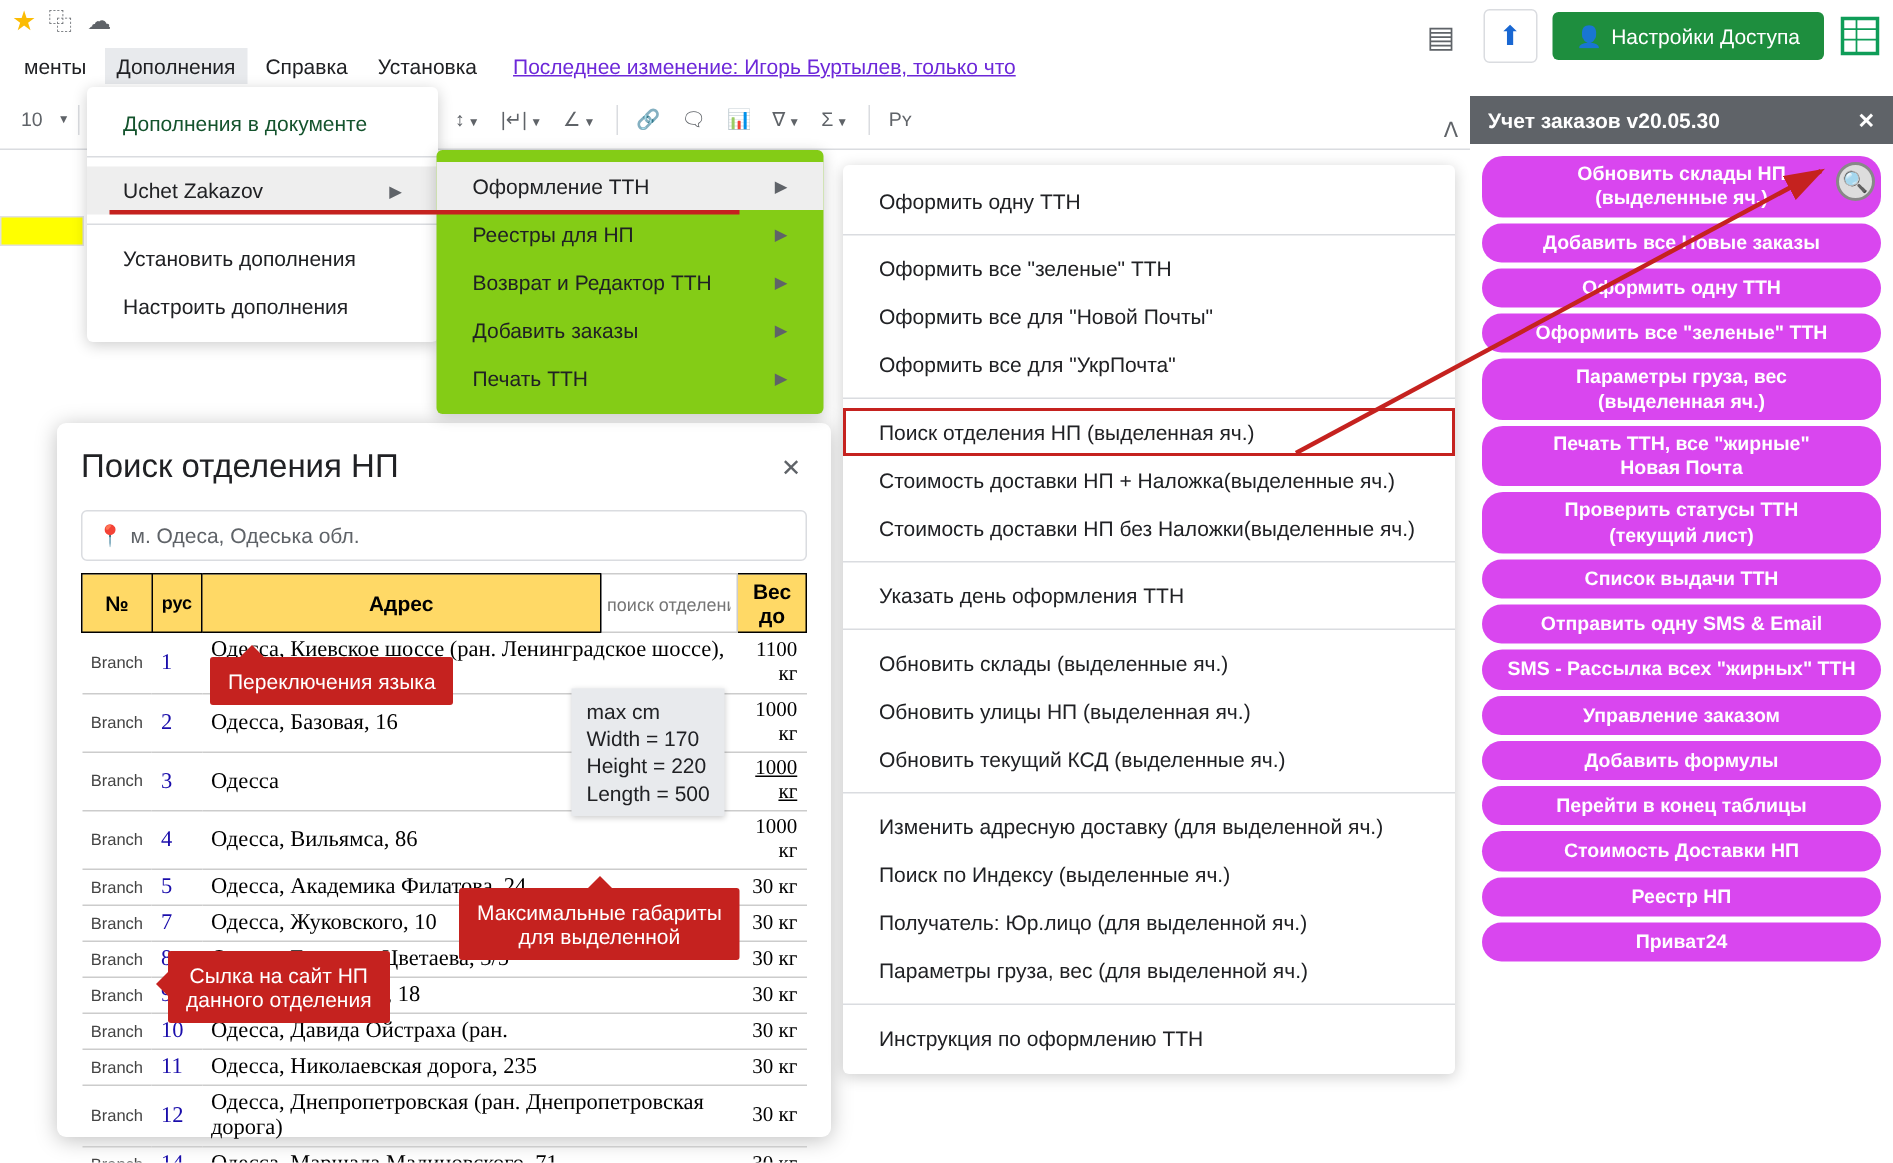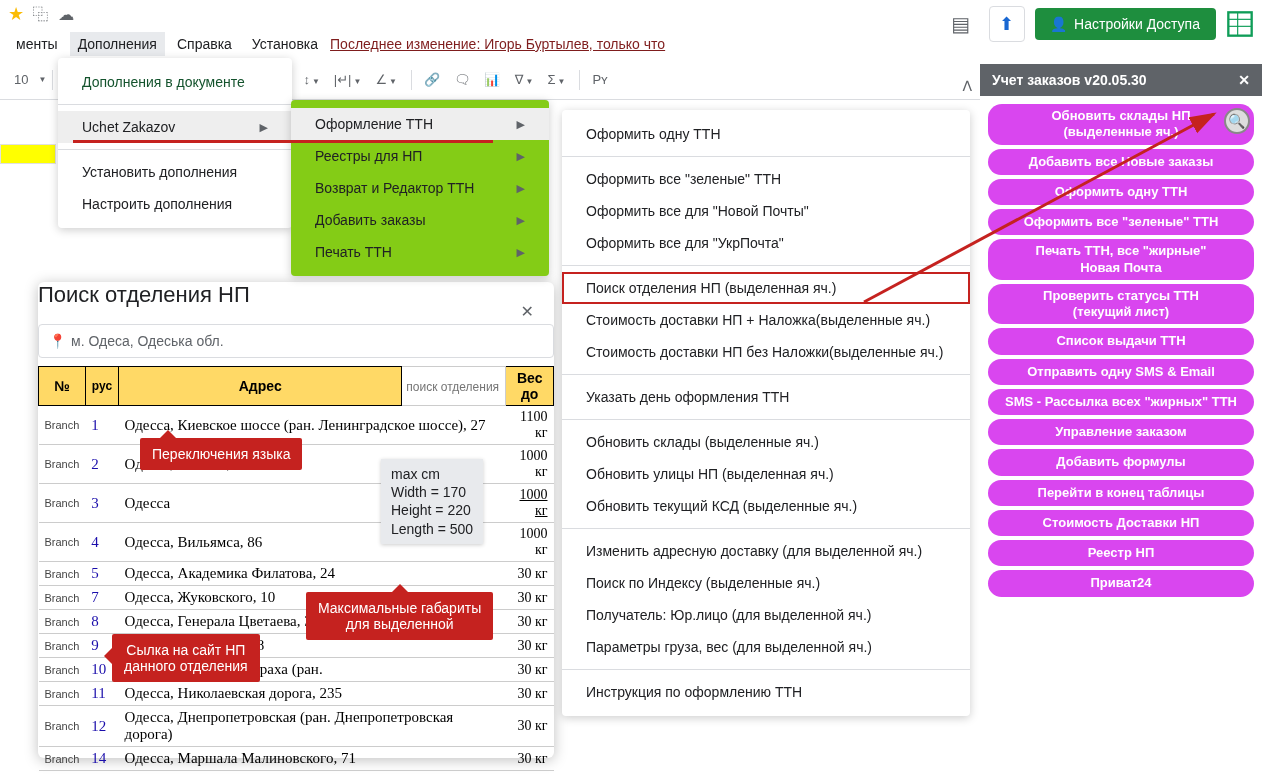--- a/index.html
+++ b/index.html
@@ -12,21 +12,21 @@
 .top-right { position: absolute; top: 6px; right: 8px; display: flex; align-items: center; gap: 10px; }
 .top-right-icon { width: 36px; height: 36px; display: flex; align-items: center; justify-content: center; color: #5f6368; font-size: 20px; }
 .cloud-box { border: 1px solid #dadce0; border-radius: 4px; color: #1967d2; font-size: 18px; padding: 4px 8px; }
 .share-btn { background: #1e8e3e; color: #fff; border-radius: 4px; padding: 8px 16px; display: flex; align-items: center; font-size: 14px; font-weight: 500; }
 .share-btn span:first-child { margin-right: 6px; }
 .app-icon { width: 28px; height: 28px; }
 
 .menubar { display: flex; align-items: center; height: 32px; padding: 0 8px; font-size: 14px; color: #202124; }
 .menubar-item { padding: 4px 8px; margin-right: 4px; cursor: pointer; }
 .menubar-item.active { background: #e8eaed; }
-.last-edit { color: #7f1d1d; text-decoration: underline; }
+.last-edit { color: #6d28d9; text-decoration: underline; margin-left: 12px; }
 
 .toolbar { display: flex; align-items: center; height: 40px; padding: 4px 8px; border-bottom: 1px solid #dadce0; font-size: 13px; color: #5f6368; }
 .toolbar-item { padding: 2px 6px; margin-right: 2px; cursor: pointer; }
 .toolbar-sep { width: 1px; height: 20px; background: #dadce0; margin: 0 6px; }
 .toolbar-caret { font-size: 8px; margin-left: 2px; }
 .chev-up { position: absolute; right: 290px; top: 78px; color: #5f6368; font-size: 14px; }
 
 
 .menu1 { position: absolute; left: 58px; top: 58px; width: 234px; background: #fff; box-shadow: 0 2px 10px rgba(0,0,0,0.2); border-radius: 4px; padding: 8px 0; z-index: 10; }
 .menu2 { position: absolute; left: 291px; top: 100px; width: 258px; background: #84cc16; box-shadow: 0 2px 10px rgba(0,0,0,0.2); border-radius: 4px; padding: 8px 0; z-index: 11; }
@@ -35,21 +35,21 @@
 .menu-item.disabled { color: #14532d; }
 .menu-item.active { background: #eee; }
 .menu-item.highlighted { outline: 2px solid #c5221f; outline-offset: -2px; }
 .menu-sep { height: 1px; background: #dadce0; margin: 6px 0; }
 .submenu-arrow { font-size: 11px; color: #5f6368; }
 
 .red-underline { position: absolute; left: 73px; top: 140px; width: 420px; height: 3px; background: #c5221f; z-index: 15; }
 .yellow-cell { position: absolute; left: 0; top: 144px; width: 56px; height: 20px; background: #ffff00; border: 1px solid #e0e0e0; }
 
 
-.dialog { position: absolute; left: 38px; top: 282px; width: 516px; height: 476px; background: #fff; box-shadow: 0 2px 14px rgba(0,0,0,0.25); border-radius: 6px; padding: 0; z-index: 5; }
+.dialog { position: absolute; left: 38px; top: 282px; width: 516px; height: 476px; background: #fff; box-shadow: 0 2px 14px rgba(0,0,0,0.25); border-radius: 6px; padding: 16px; z-index: 5; }
 .dialog-title { font-size: 22px; font-weight: 400; color: #202124; margin-bottom: 16px; }
 .dialog-close { position: absolute; top: 20px; right: 20px; font-size: 16px; color: #5f6368; cursor: pointer; }
 .search-row { position: relative; border: 1px solid #dadce0; border-radius: 4px; padding: 8px 10px 8px 32px; font-size: 14px; color: #5f6368; margin-bottom: 8px; }
 .search-row .pin { position: absolute; left: 10px; top: 8px; color: #5f6368; }
 
 .np-table { width: 100%; border-collapse: collapse; font-size: 14px; }
 .np-table th { background: #ffd966; border: 1px solid #000; padding: 3px 6px; font-weight: bold; text-align: center; }
 .np-table th.rus { text-align: left; font-size: 12px; }
 .np-table td { border-bottom: 1px solid #ccc; padding: 3px 6px; font-family: "Times New Roman", serif; font-size: 15px; }
 .np-table td.branch { font-family: Arial; font-size: 11px; color: #444; }
@@ -329,20 +329,22 @@
     <span>Учет заказов v20.05.30</span>
     <span>✕</span>
   </div>
   <div class="sidebar-body" id="sidebar-body">
     <div class="mag-icon">🔍</div>
   <div class="side-btn double" style="white-space: pre-line;">Обновить склады НП
 (выделенные яч.)</div>
       <div class="side-btn" style="white-space: pre-line;">Добавить все Новые заказы</div>
       <div class="side-btn" style="white-space: pre-line;">Оформить одну ТТН</div>
       <div class="side-btn" style="white-space: pre-line;">Оформить все "зеленые" ТТН</div>
+      <div class="side-btn double" style="white-space: pre-line;">Параметры груза, вес
+(выделенная яч.)</div>
       <div class="side-btn double" style="white-space: pre-line;">Печать ТТН, все "жирные"
 Новая Почта</div>
       <div class="side-btn double" style="white-space: pre-line;">Проверить статусы ТТН
 (текущий лист)</div>
       <div class="side-btn" style="white-space: pre-line;">Список выдачи ТТН</div>
       <div class="side-btn" style="white-space: pre-line;">Отправить одну SMS &amp; Email</div>
       <div class="side-btn" style="white-space: pre-line;">SMS - Рассылка всех "жирных" ТТН</div>
       <div class="side-btn" style="white-space: pre-line;">Управление заказом</div>
       <div class="side-btn" style="white-space: pre-line;">Добавить формулы</div>
       <div class="side-btn" style="white-space: pre-line;">Перейти в конец таблицы</div>

